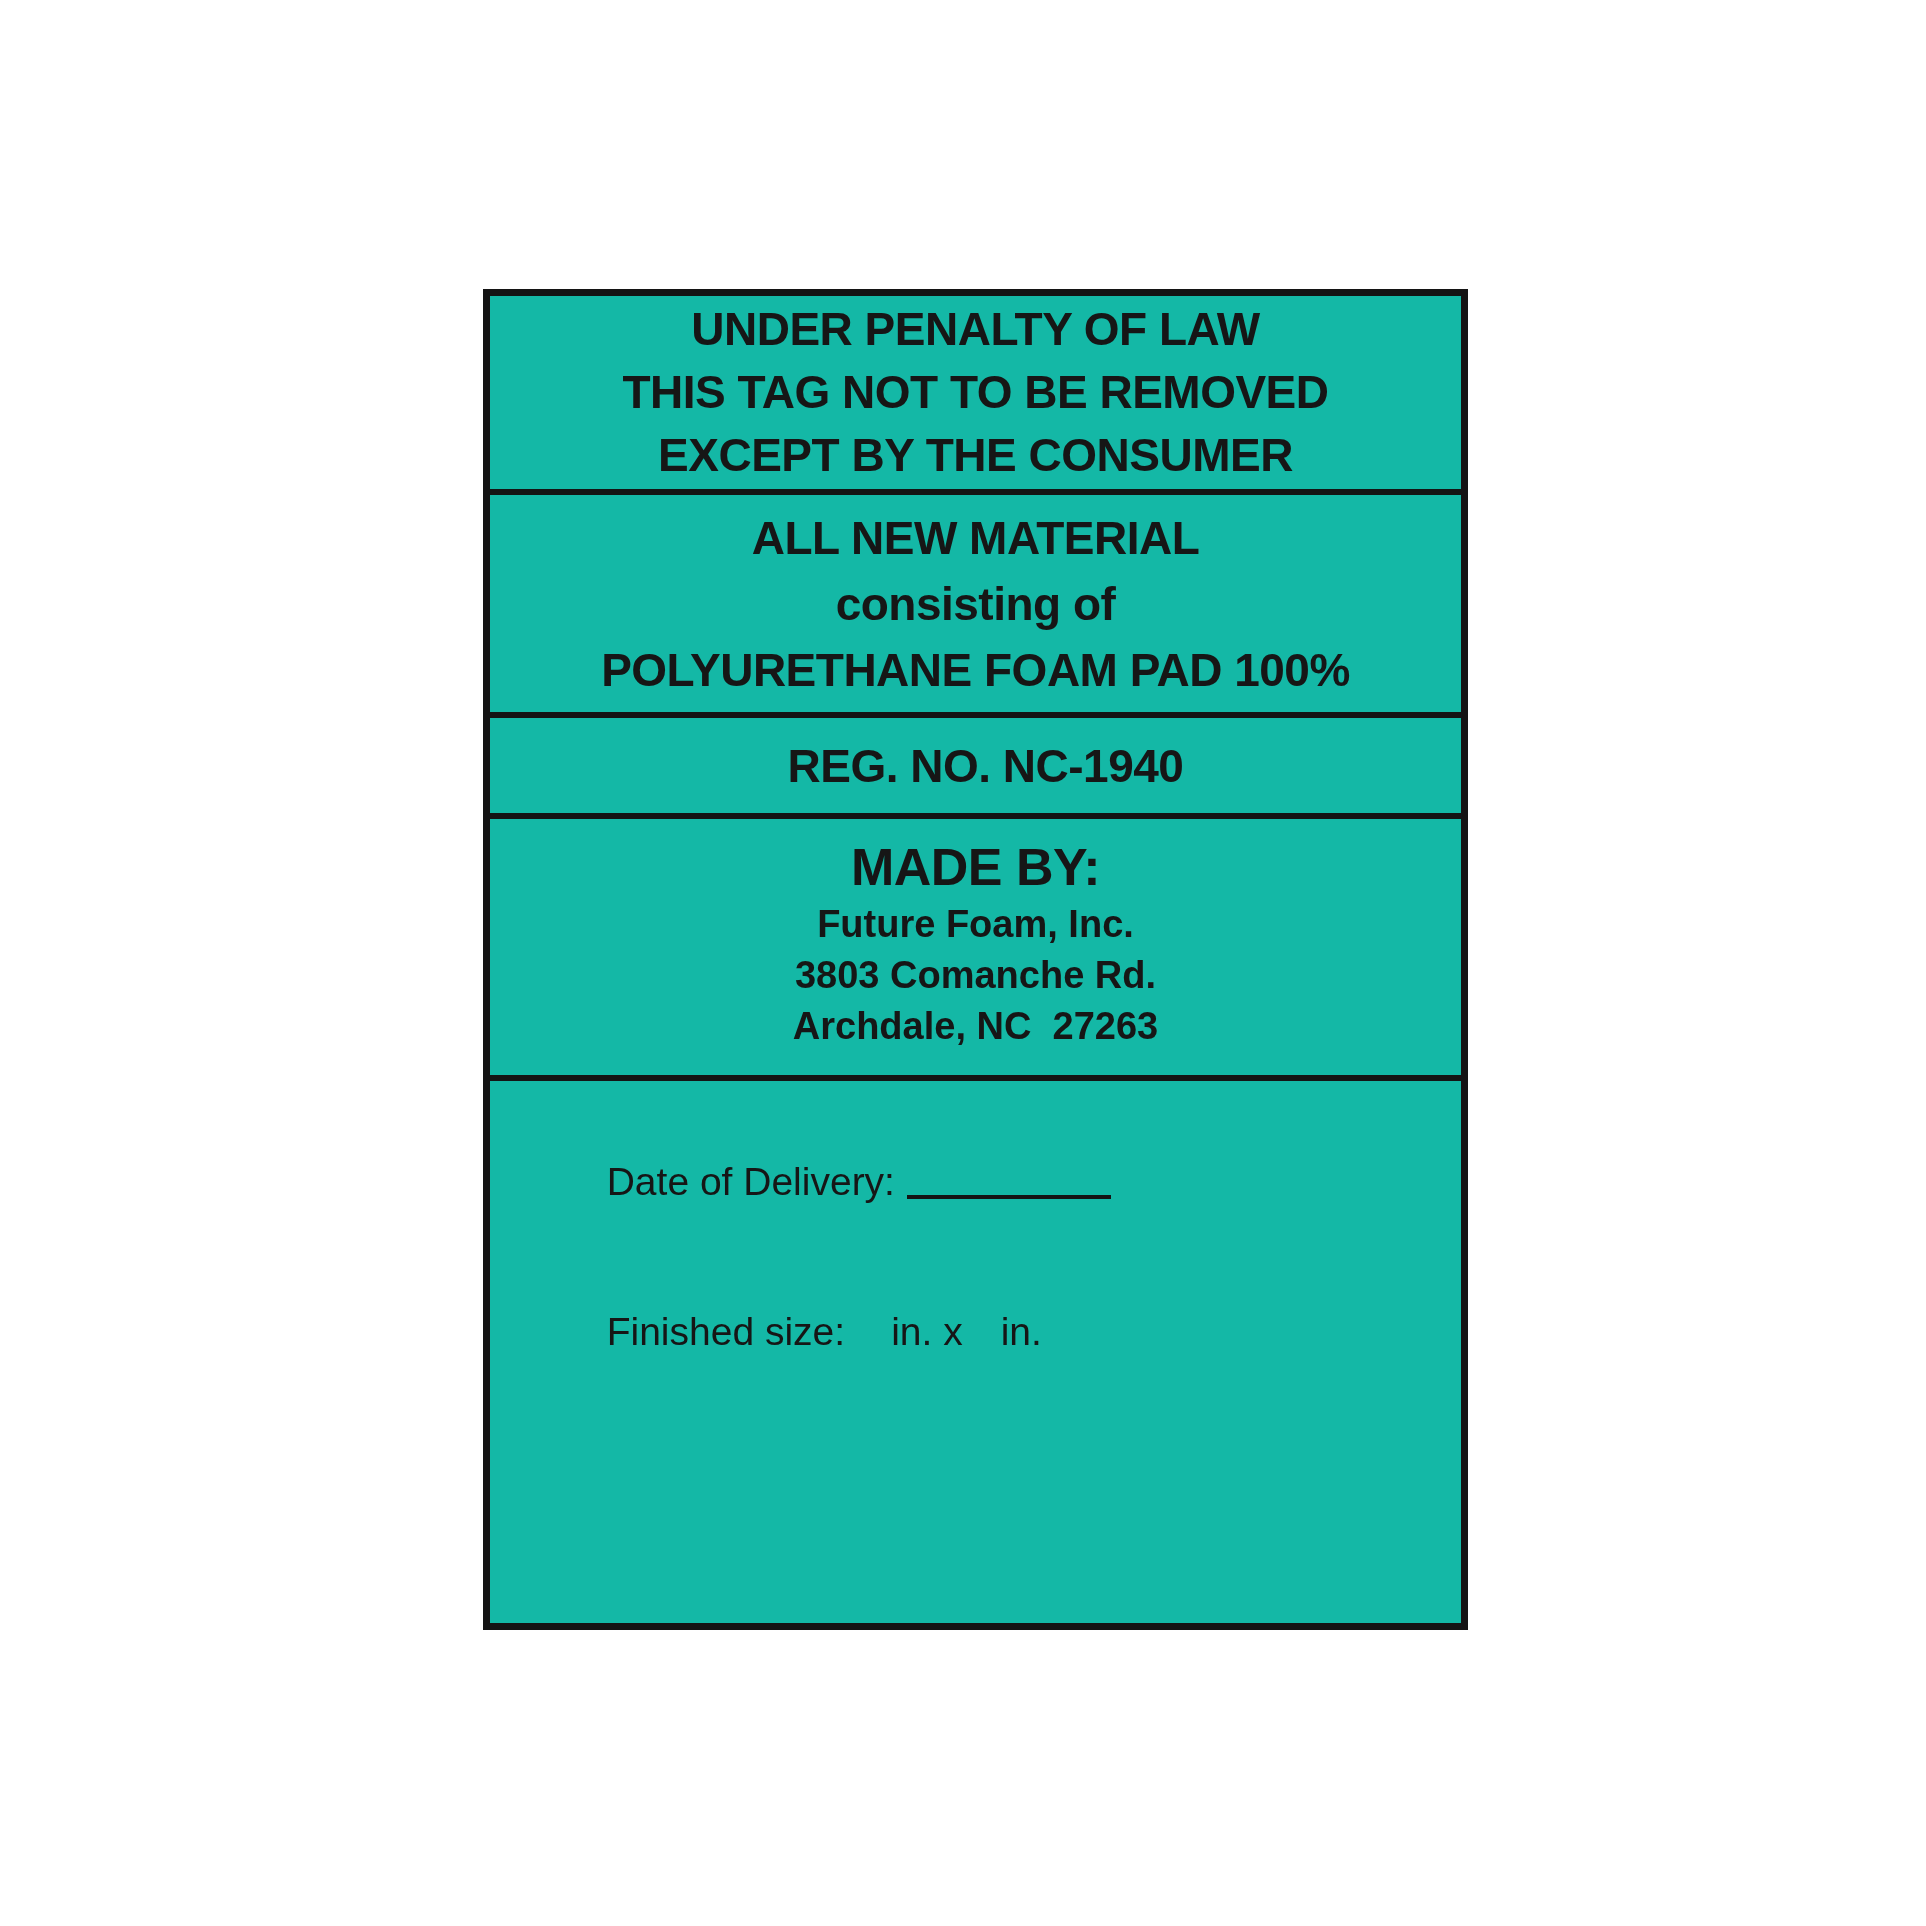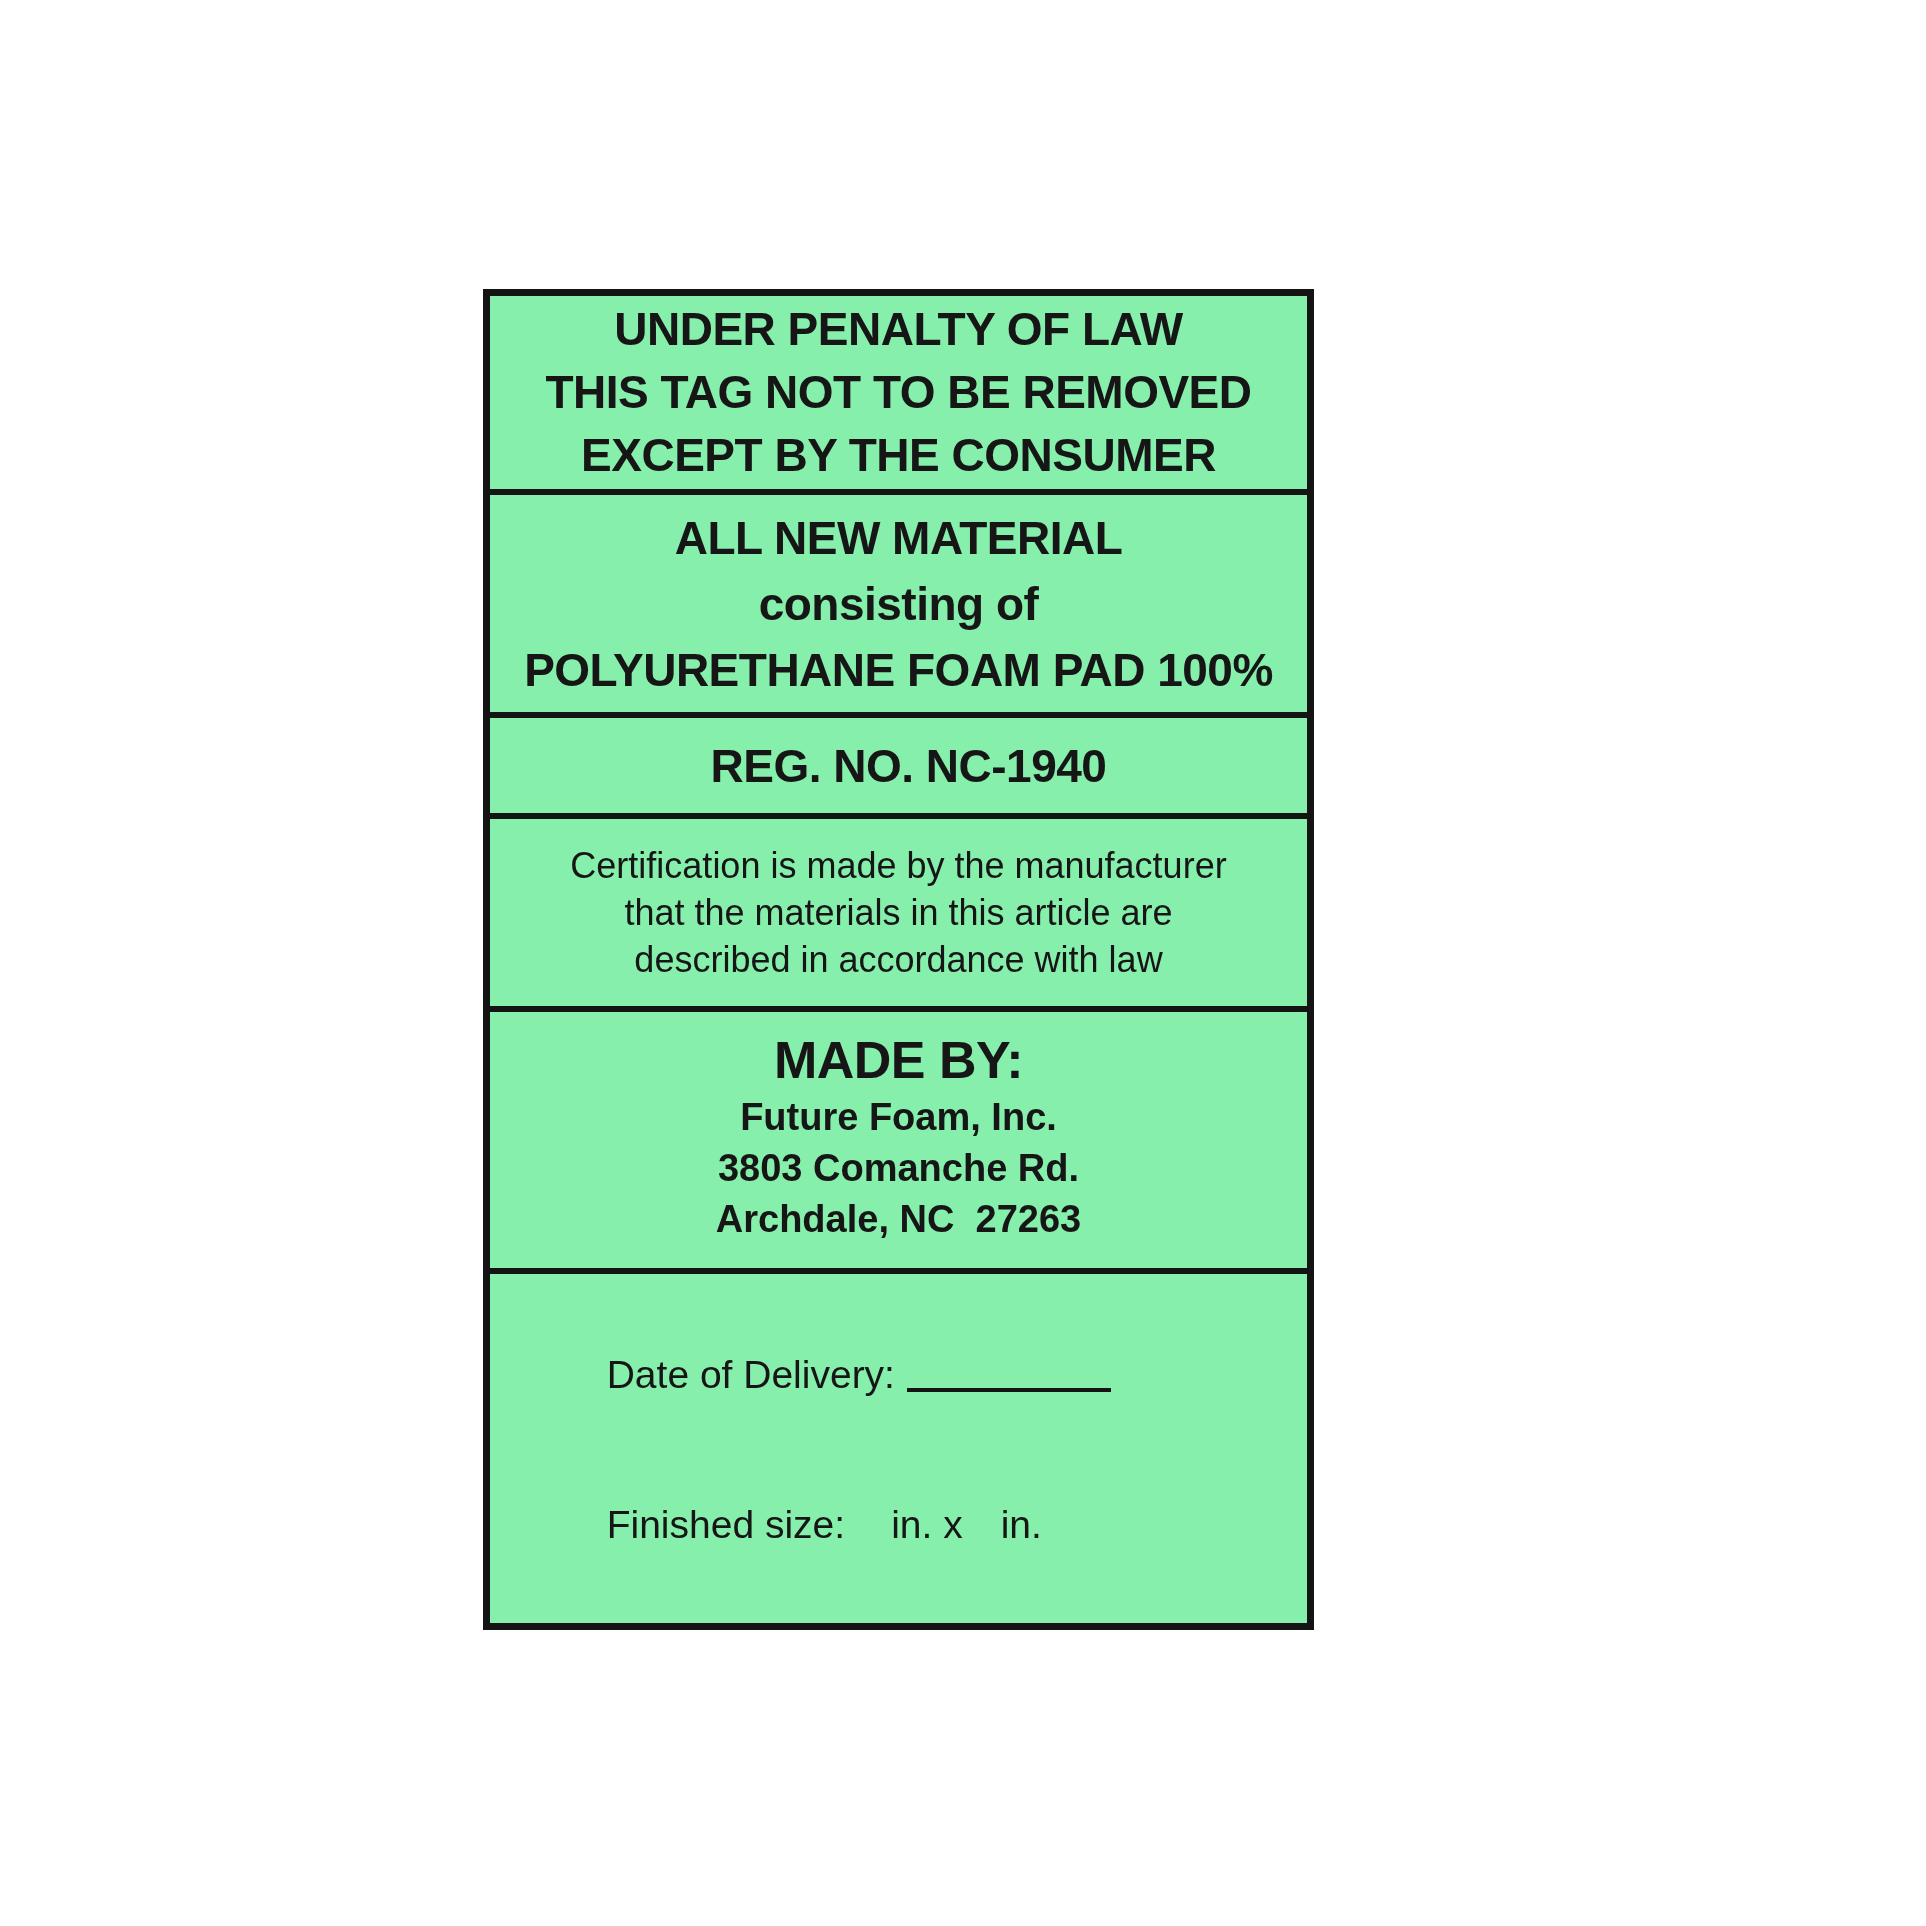--- a/index.html
+++ b/index.html
@@ -12,25 +12,25 @@
     width: 1927px;
     height: 1927px;
     background: #ffffff;
     font-family: "Liberation Sans", sans-serif;
     color: #161616;
   }
   .law-label {
     position: absolute;
     left: 483px;
     top: 289px;
-    width: 831px;
+    width: 985px;
     height: 1341px;
     box-sizing: border-box;
     border: 7px solid #141414;
-    background: #86efac;
+    background: #14b8a6;
     display: flex;
     flex-direction: column;
   }
   .sec {
     box-sizing: border-box;
     border-bottom: 6px solid #141414;
     display: flex;
     flex-direction: column;
     justify-content: center;
     align-items: center;
@@ -123,25 +123,20 @@
     <div class="sec sec-material">
       <div class="line">ALL NEW MATERIAL</div>
       <div class="line">consisting of</div>
       <div class="line">POLYURETHANE FOAM PAD 100%</div>
     </div>
 
     <div class="sec sec-reg">
       <div class="line">REG. NO. NC-1940</div>
     </div>
 
-    <div class="sec sec-cert">
-      <div class="line">Certification is made by the manufacturer</div>
-      <div class="line">that the materials in this article are</div>
-      <div class="line">described in accordance with law</div>
-    </div>
 
     <div class="sec sec-madeby">
       <div class="heading">MADE BY:</div>
       <div class="line">Future Foam, Inc.</div>
       <div class="line">3803 Comanche Rd.</div>
       <div class="line">Archdale, NC  27263</div>
     </div>
 
     <div class="sec sec-details">
       <div class="detail-line">

